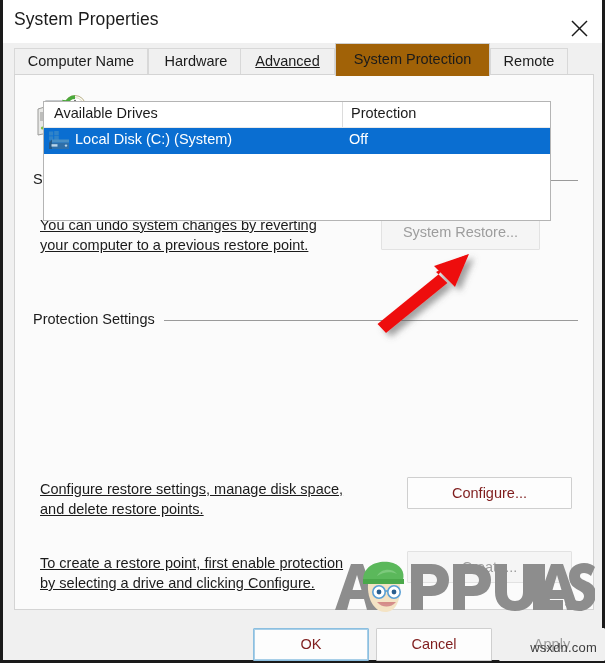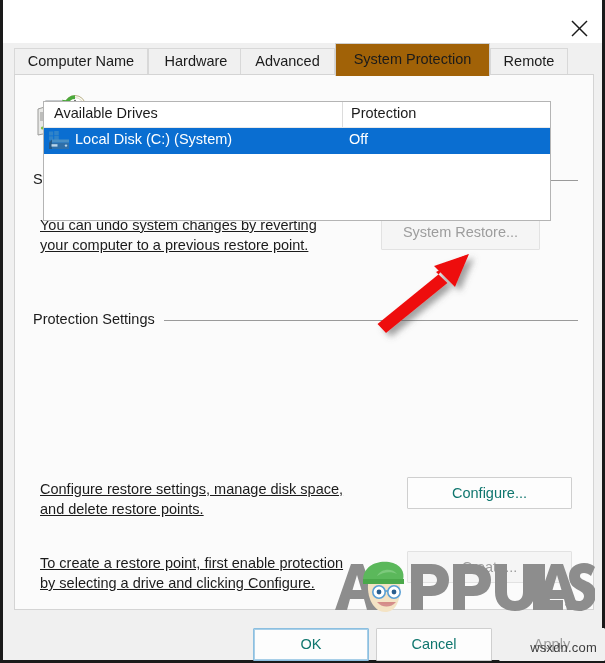--- a/index.html
+++ b/index.html
@@ -141,21 +141,21 @@
     line-height: 20px;
     text-decoration: underline;
   }
 
   
   .btn {
     position: absolute;
     box-sizing: border-box;
     background: #fdfdfd;
     border: 1px solid #cfcfcf;
-    color: #0f766e;
+    color: #7f1d1d;
     font-size: 14.5px;
     font-family: "Liberation Sans", sans-serif;
     text-align: center;
     white-space: nowrap;
     cursor: default;
     border-radius: 1px;
   }
   .btn.disabled {
     background: #f5f5f5;
     border: 1px solid #e2e2e2;
@@ -267,36 +267,37 @@
     white-space: nowrap;
     pointer-events: none;
   }
 </style>
 </head>
 <body>
 
 <div id="dialog">
 
   <div id="titlebar">
+    <div id="title-text">System Properties</div>
     <button id="close-button">
       <svg width="17" height="17" viewBox="0 0 17 17" aria-hidden="true">
         <line x1="1" y1="1" x2="16" y2="16" stroke="#1a1a1a" stroke-width="1.5"></line>
         <line x1="16" y1="1" x2="1" y2="16" stroke="#1a1a1a" stroke-width="1.5"></line>
       </svg>
     </button>
   </div>
 
   <div id="tabstrip">
     <div class="tab" style="left: 0px; width: 134px;">
       <span>Computer Name</span>
     </div>
     <div class="tab" style="left: 134px; width: 96px;">
       <span>Hardware</span>
     </div>
-    <div class="tab" style="left: 226px; width: 95px;">
+    <div class="tab" style="left: 226px; width: 95px; text-decoration: underline;">
       <span>Advanced</span>
     </div>
     <div class="tab selected" style="left: 321px; width: 155px;">
       <span>System Protection</span>
     </div>
     <div class="tab" style="left: 476px; width: 78px;">
       <span>Remote</span>
     </div>
   </div>
 

